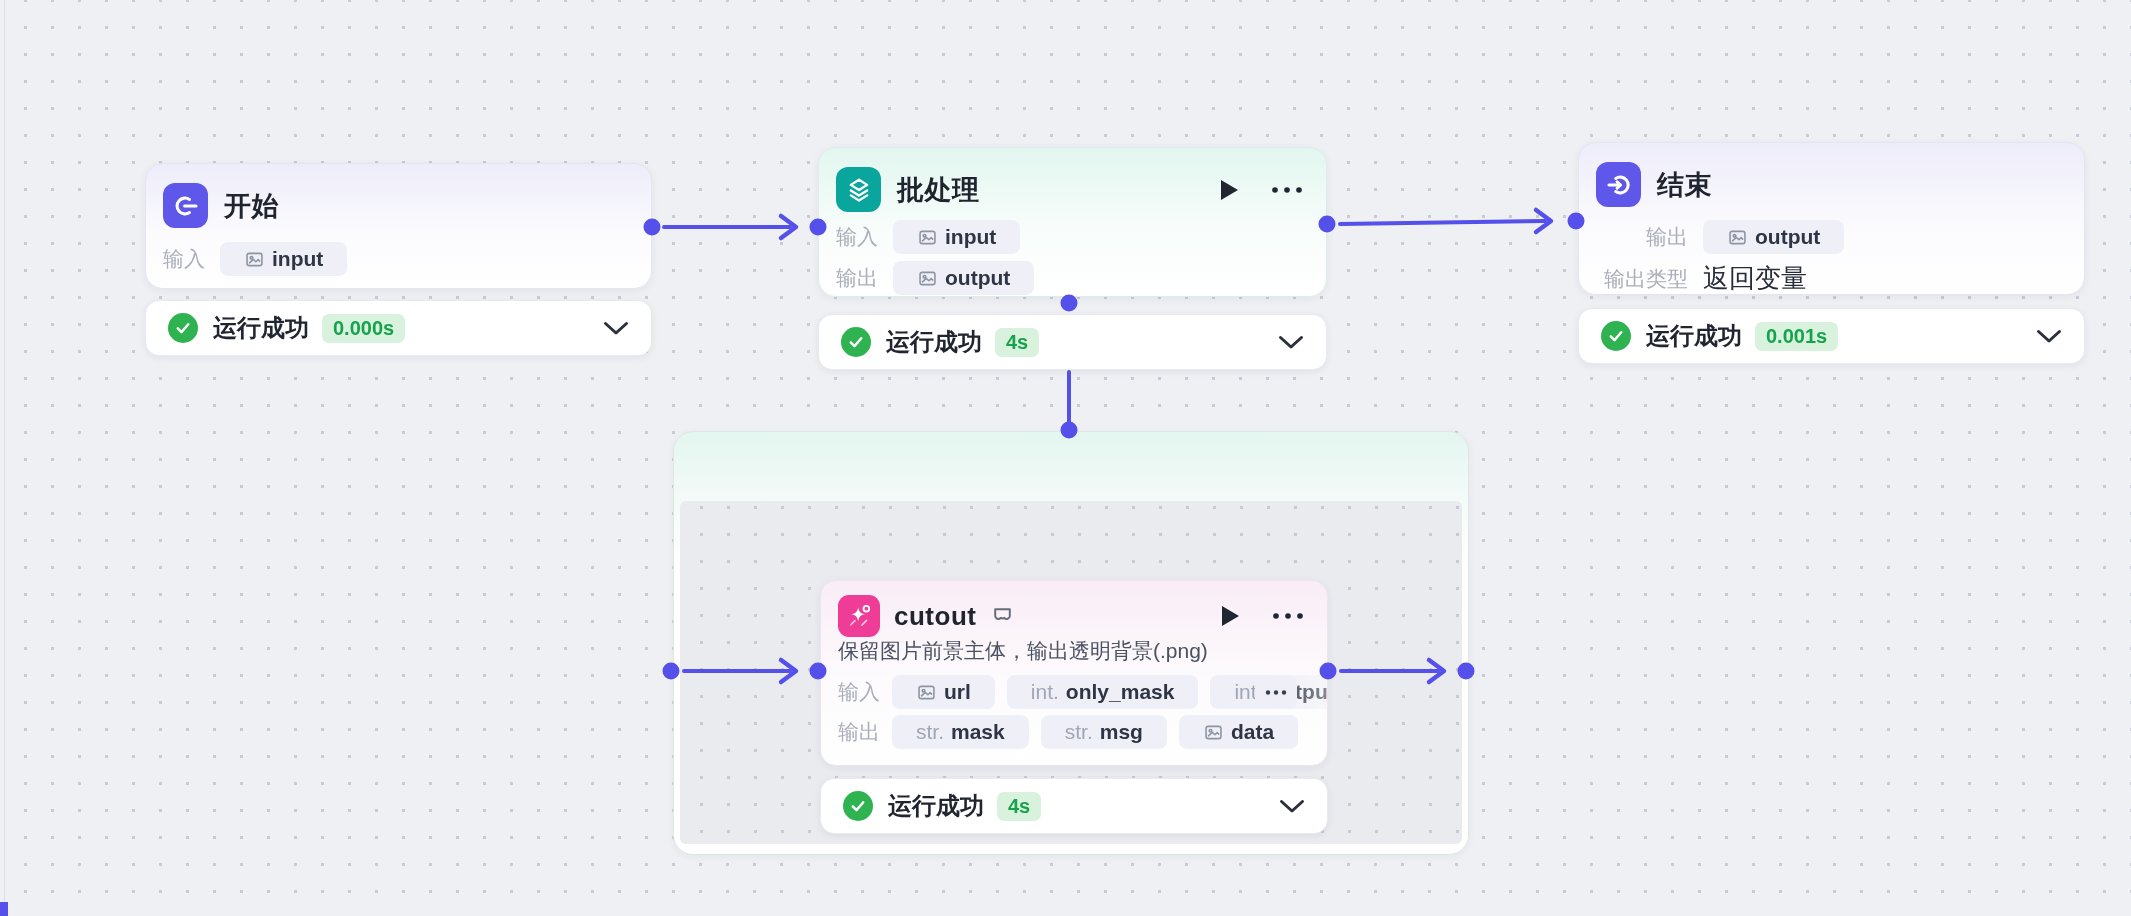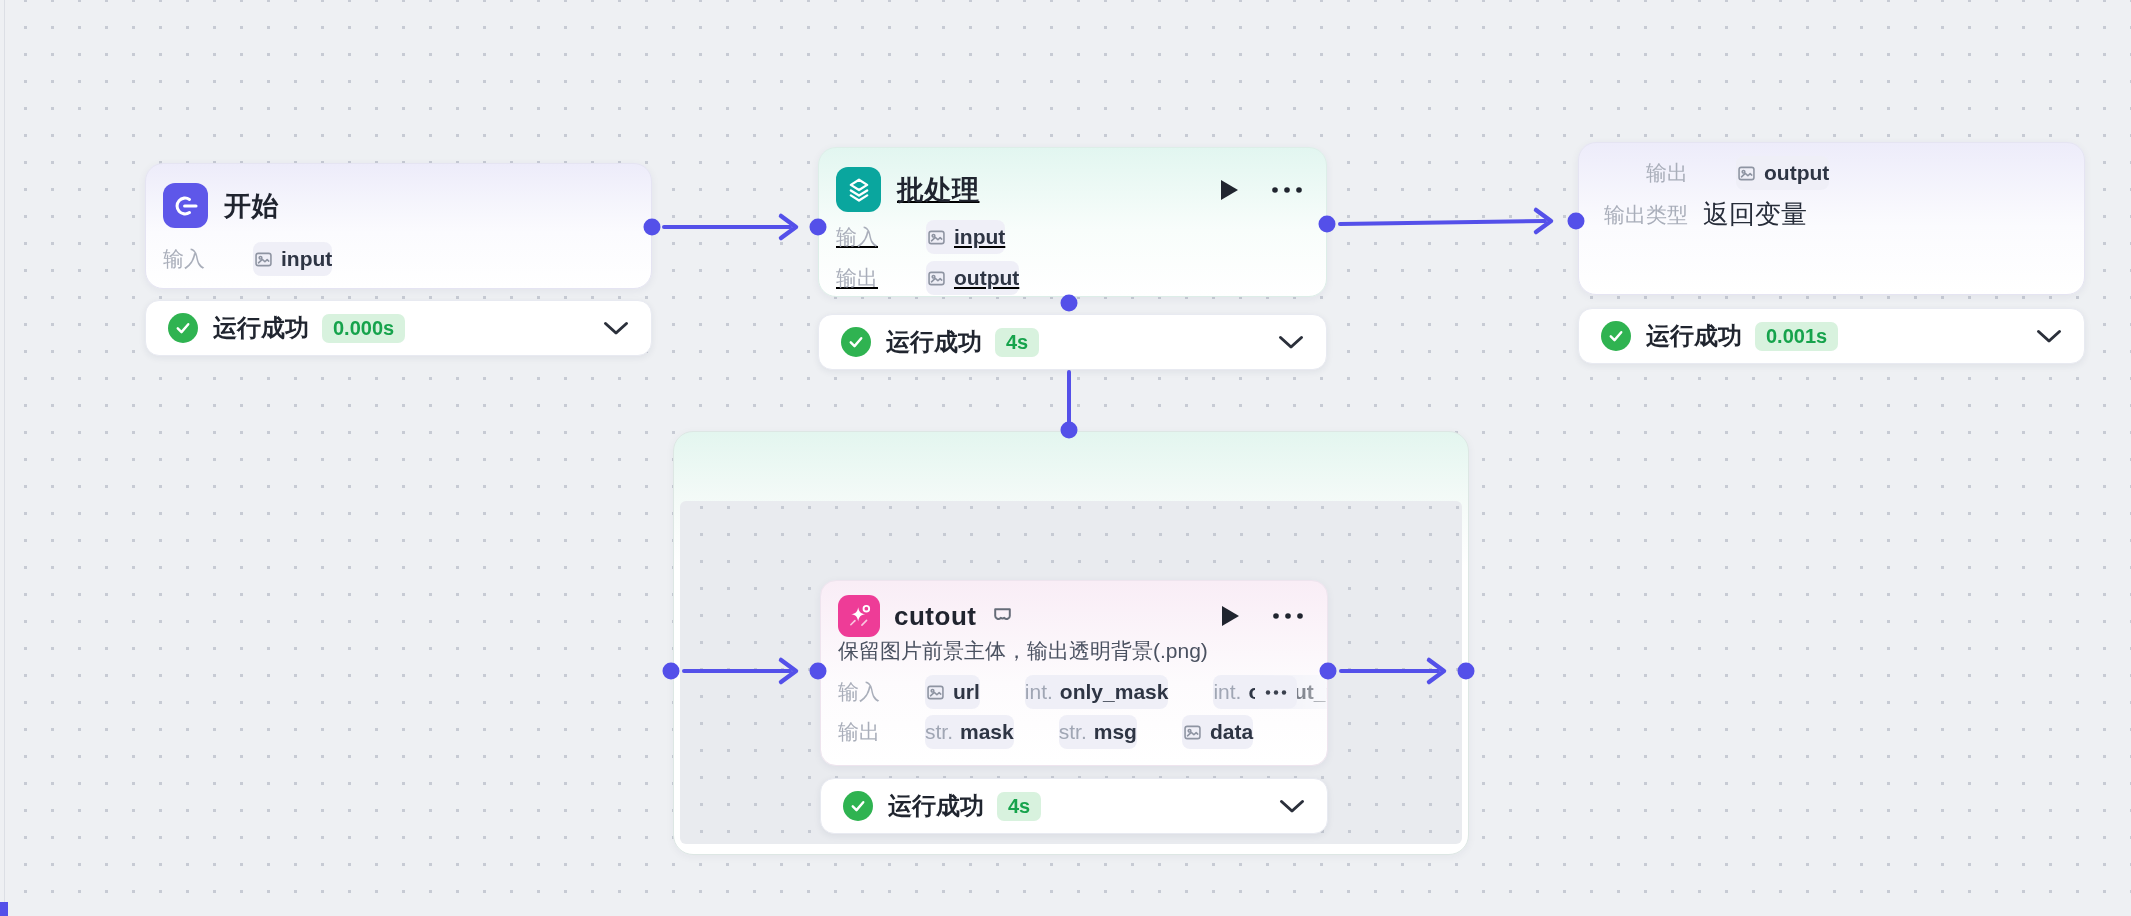--- a/index.html
+++ b/index.html
@@ -38,23 +38,23 @@
   .hdr-actions { margin-left:auto; display:flex; align-items:center; gap:30px; }
   .icon-btn { display:flex; align-items:center; justify-content:center; cursor:pointer; }
 
   .row { display:flex; align-items:center; gap:15px; padding-left:17px; margin-top:9px; }
   .row-label { font-size:21px; color:#a9aeba; flex:none; }
   .row-value { font-size:26px; color:#262c39; }
   .label-col { width:92px; text-align:right; }
 
   .tag {
     display:inline-flex; align-items:center; gap:7px;
-    background:#efeff7; border-radius:8px; padding:5px 0;
+    background:#efeff7; border-radius:8px; padding:5px 24px;
     font-size:21px; font-weight:700; color:#2e3544; line-height:1.15;
-    position:relative; flex:none;margin-left:33px;
+    position:relative; flex:none;
   }
   .tag .pfx { color:#a0a6b4; font-weight:400;text-align:center; }
   .tag.fade-out::after {
     content:""; position:absolute; inset:0; border-radius:8px;
     background:linear-gradient(90deg, rgba(255,255,255,0) 25%, rgba(255,255,255,.96) 92%);
   }
   .more-chip {
     position:absolute; right:30px; top:50%; transform:translateY(-50%);
     width:42px; height:33px; background:#efeff7; border-radius:8px;
     display:flex; align-items:center; justify-content:center; cursor:pointer;
@@ -146,21 +146,21 @@
     </span>
     <span class="status-text">运行成功</span>
     <span class="dur-badge">0.000s</span>
     <span class="chev icon-btn">
       <svg width="26" height="15" viewBox="0 0 26 15" fill="none" stroke="#2b303b" stroke-width="3" stroke-linecap="round" stroke-linejoin="round">
           <path d="M2.5 2.5 L13 12 L23.5 2.5"></path>
         </svg>
     </span>
   </div>
 
-  <div class="node grad-teal" style="left:818px; top:147px; width:509px; height:150px;text-decoration:underline;">
+  <div class="node grad-teal" style="left:818px; top:147px; width:509px; height:150px;">
     <div class="node-header">
       <div class="node-icon" style="background:#0aa69e">
         <svg width="28" height="28" viewBox="0 0 24 24" fill="none" stroke="#ffffff" stroke-width="2" stroke-linejoin="round" stroke-linecap="round">
           <path d="M12 3.2 L19 7.6 L12 12 L5 7.6 Z"></path>
           <path d="M5 12.4 L12 16.8 L19 12.4"></path>
           <path d="M5 16.6 L12 21 L19 16.6"></path>
         </svg>
       </div>
       <div class="node-title">批处理</div>
       <div class="hdr-actions">
@@ -211,20 +211,30 @@
     <span class="status-text">运行成功</span>
     <span class="dur-badge">4s</span>
     <span class="chev icon-btn">
       <svg width="26" height="15" viewBox="0 0 26 15" fill="none" stroke="#2b303b" stroke-width="3" stroke-linecap="round" stroke-linejoin="round">
           <path d="M2.5 2.5 L13 12 L23.5 2.5"></path>
         </svg>
     </span>
   </div>
 
   <div class="node grad-purple" style="left:1578px; top:142px; width:507px; height:153px;">
+    <div class="node-header">
+      <div class="node-icon" style="background:#5e57e9">
+        <svg width="28" height="28" viewBox="0 0 24 24" fill="none" stroke="#ffffff" stroke-width="2.6" stroke-linecap="round" stroke-linejoin="round">
+          <path d="M9.2 6.4 A6.8 6.8 0 1 1 9.2 17.6"></path>
+          <path d="M3.4 12 H13"></path>
+          <path d="M10.4 9.3 L13.3 12 L10.4 14.7"></path>
+        </svg>
+      </div>
+      <div class="node-title">结束</div>
+    </div>
     <div class="row" style="margin-top:13px;">
       <span class="row-label label-col">输出</span>
       <span class="tag">
         <svg width="21" height="21" viewBox="0 0 24 24" fill="none" stroke="#8e94a2" stroke-width="1.8" stroke-linecap="round" stroke-linejoin="round">
           <rect x="3.5" y="5" width="17" height="14" rx="2.5"></rect>
             <circle cx="8.6" cy="10" r="1.5"></circle>
             <path d="M6.3 15.8 L10.6 11.8 L13.6 14.6 L16.2 12.2 L18 13.8"></path>
         </svg>
         <span>output</span>
       </span>

